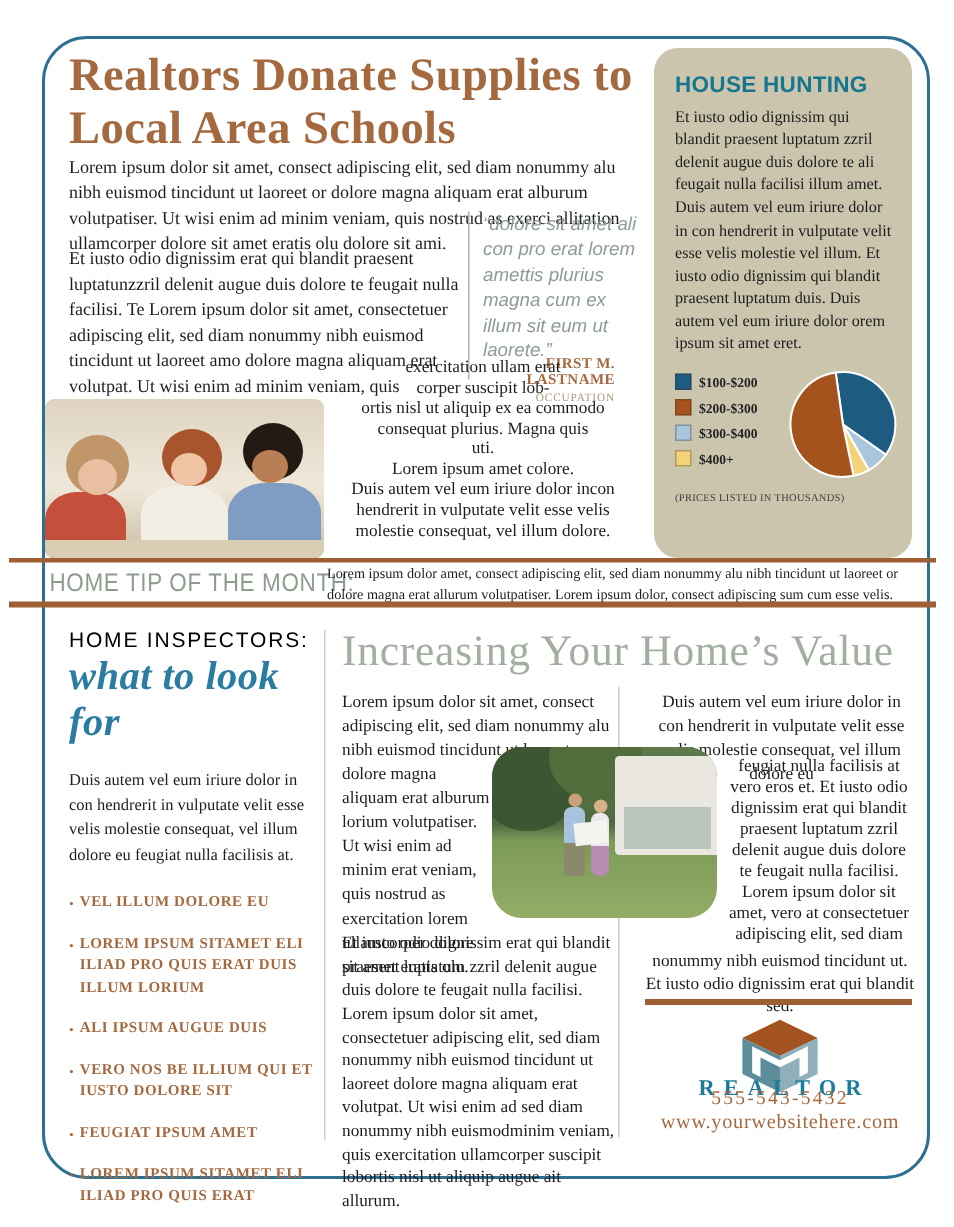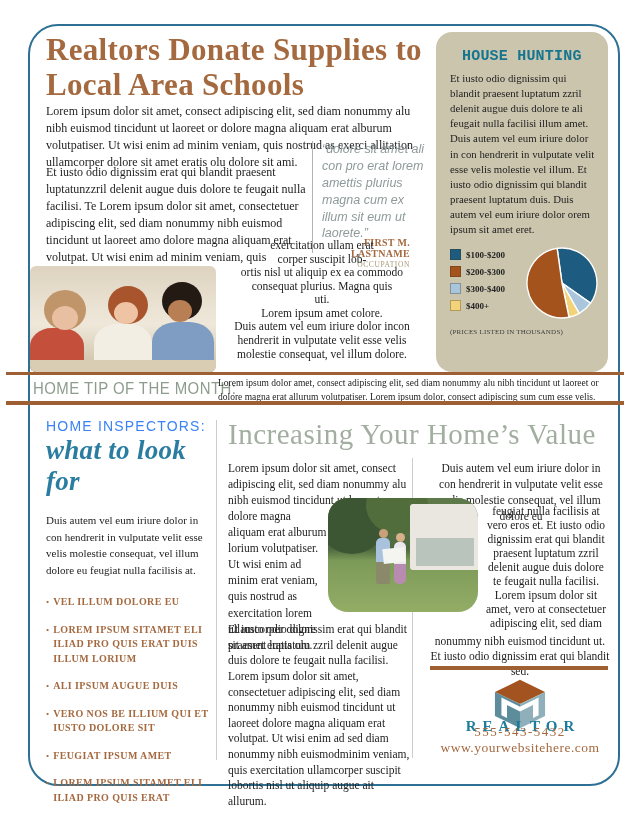--- a/index.html
+++ b/index.html
@@ -34,22 +34,22 @@
   .kp-f2{left:84px;top:36px;width:24px;height:22px;background:#eec4a4;}
   .kp-b2{left:64px;top:58px;width:58px;height:48px;background:#f3eee4;border-radius:40% 40% 0 0;}
   .kp-h3{left:132px;top:16px;width:40px;height:38px;background:#241a14;}
   .kp-f3{left:138px;top:34px;width:24px;height:22px;background:#b97f54;}
   .kp-b3{left:122px;top:56px;width:62px;height:50px;background:#7f9cc2;border-radius:40% 40% 0 0;}
   .kp-table{left:0;top:94px;width:186px;height:12px;background:#d9cdb4;border-radius:0;}
 
   
   .sidebar{position:absolute;left:436px;top:32px;width:172px;height:340px;background:#cbc5ae;
         border-radius:16px;padding:16px 12px 0 14px;box-sizing:border-box;overflow:hidden;}
-  .sb-title{font-family:Liberation Mono, monospace;font-weight:bold;font-size:15px;
-        color:#16758f;letter-spacing:0.2px;margin-left:12px;}
+  .sb-title{font-family:Liberation Sans, sans-serif;font-weight:bold;font-size:15px;
+        color:#16758f;letter-spacing:0.2px;}
   .sb-body{margin-top:6px;font-size:10.8px;line-height:1.4;color:#1d1d1d;}
   .sb-title2{margin-top:11px;}
   .chart-row{display:flex;align-items:center;margin-top:8px;text-align:center;}
   .legend{width:72px;flex:none;}
   .legend-item{display:flex;align-items:center;margin-bottom:6px;}
   .swatch{width:11px;height:11px;flex:none;margin-right:5px;border:1px solid rgba(60,50,30,.35);
         box-sizing:border-box;}
   .legend-label{font-size:9px;font-weight:bold;color:#222;white-space:nowrap;}
   .pie{width:76px;height:76px;flex:none;margin-left:2px;}
   .footnote{margin-top:7px;font-size:7px;color:#3d3d3d;letter-spacing:0.2px;}
@@ -61,21 +61,21 @@
         font-size:17px;color:#8d9c8d;letter-spacing:0.5px;white-space:nowrap;
         transform:scaleX(0.88);transform-origin:left center;}
   .tip-text{position:absolute;left:218px;top:376px;width:392px;font-size:9.5px;line-height:1.5;
         color:#1d1d1d;}
 
   
   .divider-1{position:absolute;left:216px;top:420px;width:1px;height:340px;background:#cccccc;}
   .divider-2{position:absolute;left:412px;top:458px;width:1px;height:300px;background:#cccccc;}
 
   .inspectors{position:absolute;left:46px;top:418px;width:164px;}
-  .insp-title{font-family:"Liberation Sans", sans-serif;font-size:14px;color:#3b82f6;
+  .insp-title{font-family:"Liberation Sans", sans-serif;font-size:14px;color:#000000;
         letter-spacing:1.2px;white-space:nowrap;}
   .insp-sub{font-style:italic;font-weight:bold;font-size:27px;color:#2a7da0;letter-spacing:0.3px;
         margin-top:1px;}
   .insp-intro{margin-top:15px;font-size:11px;line-height:1.5;}
   .bullet-list{margin-top:17px;}
   .bullet-item{display:flex;margin-bottom:13px;}
   .dot{color:#a5693f;font-size:9px;margin-right:4px;line-height:1.6;}
   .bullet-text{font-size:10px;font-weight:bold;color:#a5693f;letter-spacing:0.4px;line-height:1.45;}
 
   .value-title{position:absolute;left:228px;top:418px;width:392px;font-size:29px;color:#a2aea0;

